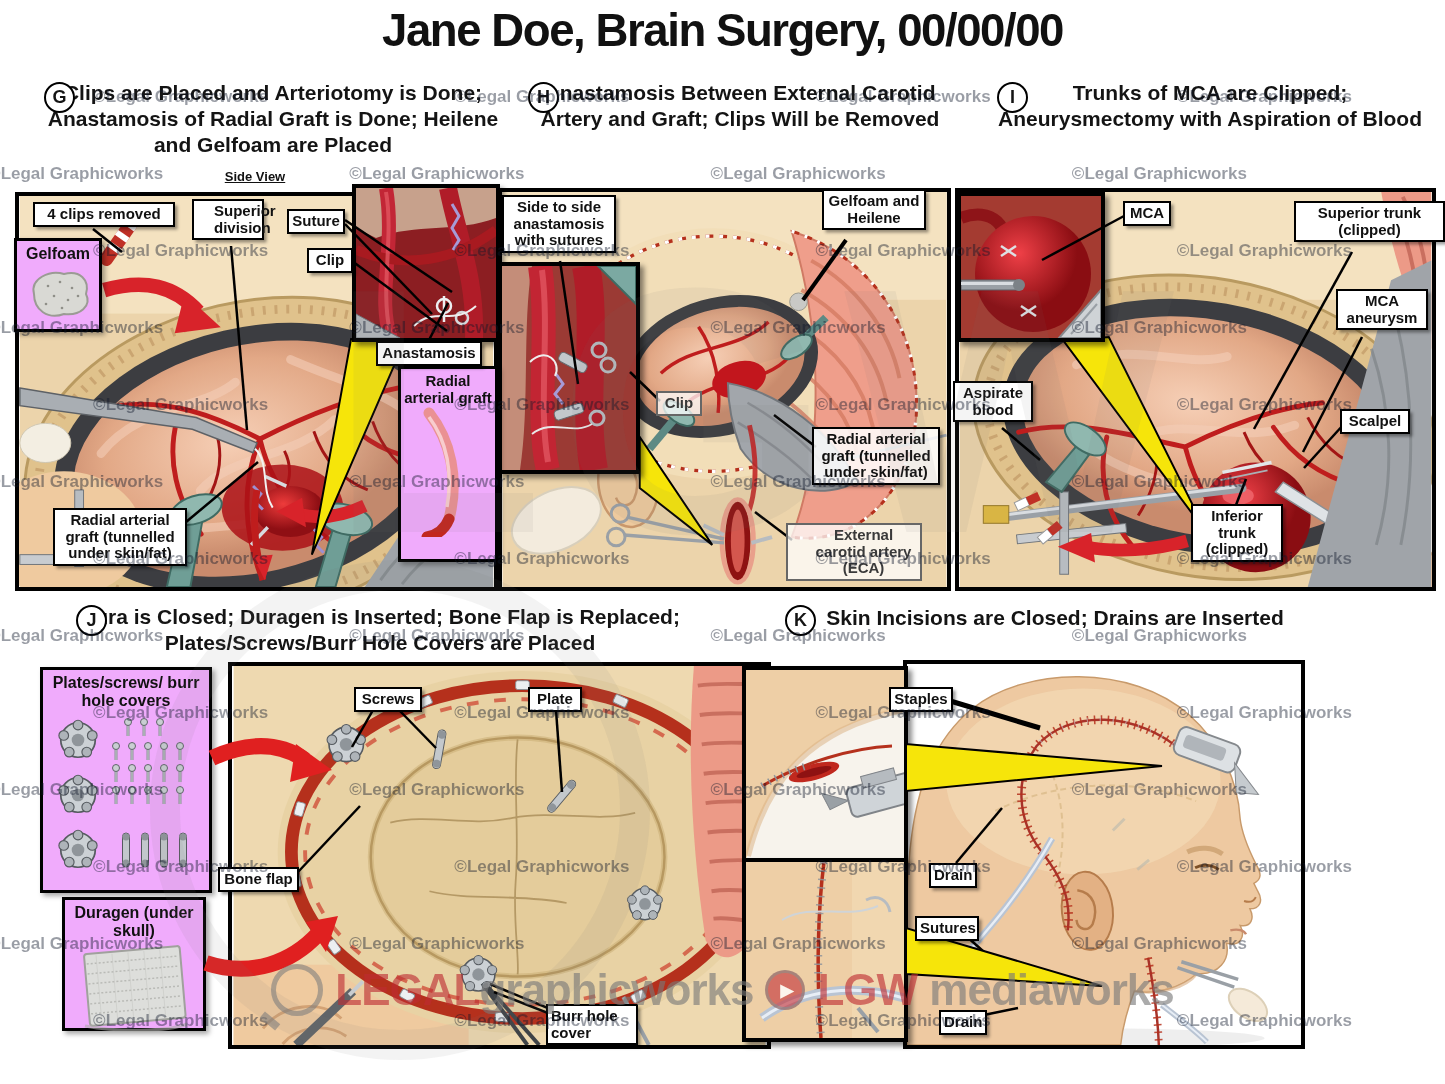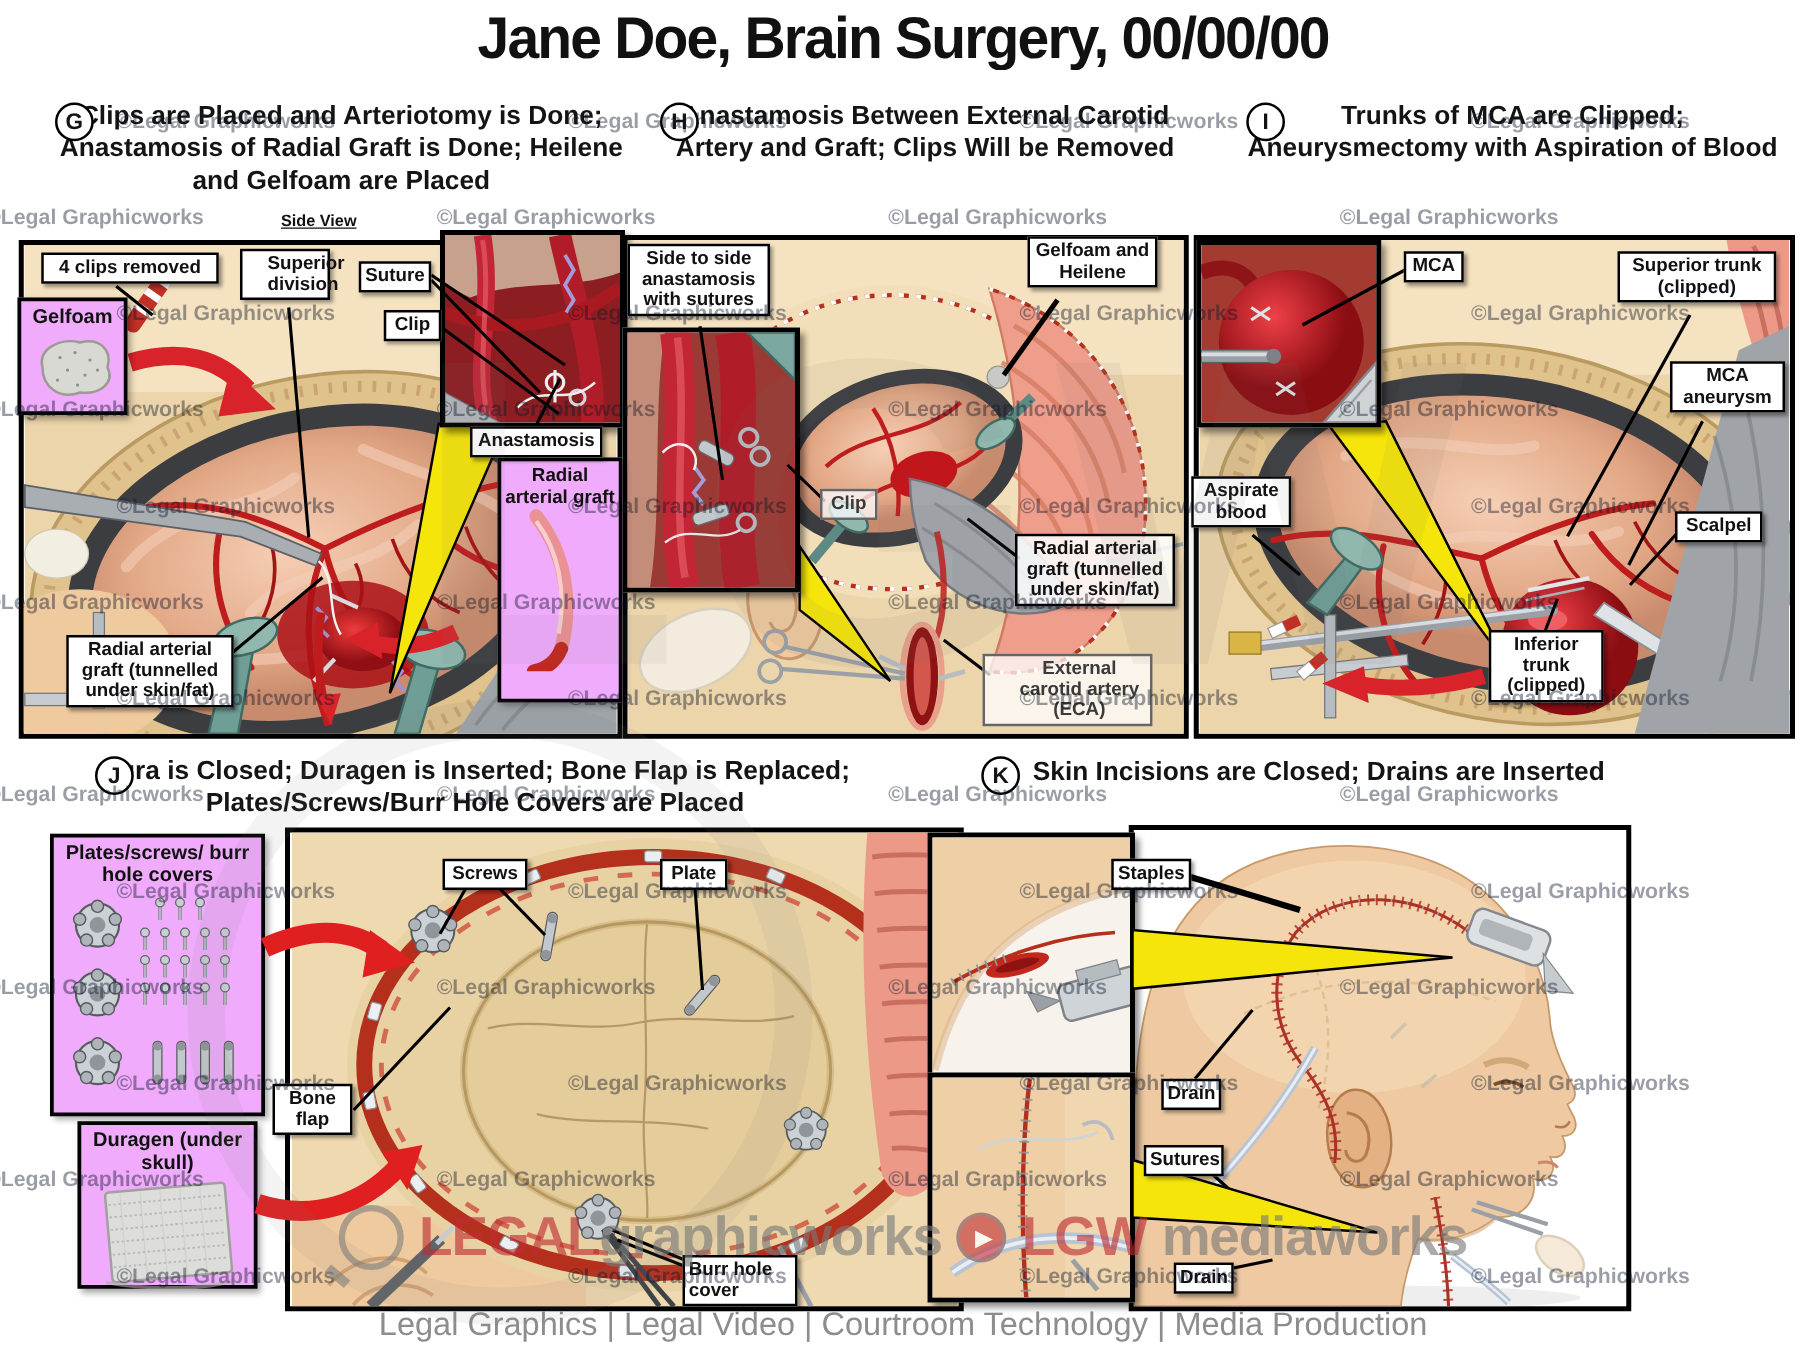--- a/index.html
+++ b/index.html
@@ -580,37 +580,36 @@
   <div class="callout" style="left:376px;top:341px;width:106px;">Anastamosis</div>
   <div class="callout" style="left:53px;top:508px;width:134px;">Radial arterial graft (tunnelled under skin/fat)</div>
 
   <div class="callout" style="left:502px;top:195px;width:114px;">Side to side anastamosis with sutures</div>
   <div class="callout" style="left:822px;top:189px;width:104px;">Gelfoam and Heilene</div>
   <div class="callout faded" style="left:656px;top:391px;width:46px;">Clip</div>
   <div class="callout" style="left:812px;top:427px;width:128px;background:rgba(255,255,255,.85);">Radial arterial graft (tunnelled under skin/fat)</div>
   <div class="callout faded" style="left:786px;top:523px;width:136px;padding-left:22px;">External carotid artery (ECA)</div>
 
   <div class="callout" style="left:1123px;top:201px;width:48px;">MCA</div>
-  <div class="callout" style="left:1294px;top:201px;width:127px;">Superior trunk (clipped)</div>
+  <div class="callout" style="left:1294px;top:201px;width:151px;">Superior trunk (clipped)</div>
   <div class="callout" style="left:1336px;top:289px;width:92px;">MCA aneurysm</div>
   <div class="callout" style="left:953px;top:381px;width:80px;">Aspirate blood</div>
   <div class="callout" style="left:1340px;top:409px;width:70px;">Scalpel</div>
   <div class="callout" style="left:1191px;top:504px;width:92px;">Inferior trunk (clipped)</div>
 
   <div class="callout" style="left:354px;top:687px;width:68px;">Screws</div>
   <div class="callout" style="left:528px;top:687px;width:54px;">Plate</div>
-  <div class="callout" style="left:218px;top:867px;width:64px;">Bone flap</div>
+  <div class="callout" style="left:218px;top:867px;width:81px;">Bone flap</div>
   <div class="callout tleft" style="left:546px;top:1004px;width:92px;">Burr hole cover</div>
 
   <div class="callout" style="left:889px;top:687px;width:64px;">Staples</div>
   <div class="callout" style="left:929px;top:863px;width:48px;">Drain</div>
   <div class="callout" style="left:915px;top:916px;width:64px;">Sutures</div>
   <div class="callout" style="left:939px;top:1010px;width:48px;">Drain</div>
 
-  <div class="footer">Legal Graphics | Legal Video | Courtroom Technology | Media Production</div>
 
   <div class="wm-layer">
     <div class="wm-ghost-ring"></div>
     <div class="wm-ghost">LGW</div>
     <div class="wm-tiles">
       <span class="wm">©Legal Graphicworks</span>
     <span class="wm">©Legal Graphicworks</span>
         <span class="wm">©Legal Graphicworks</span>
         <span class="wm">©Legal Graphicworks</span>
         <span class="wm">©Legal Graphicworks</span>

